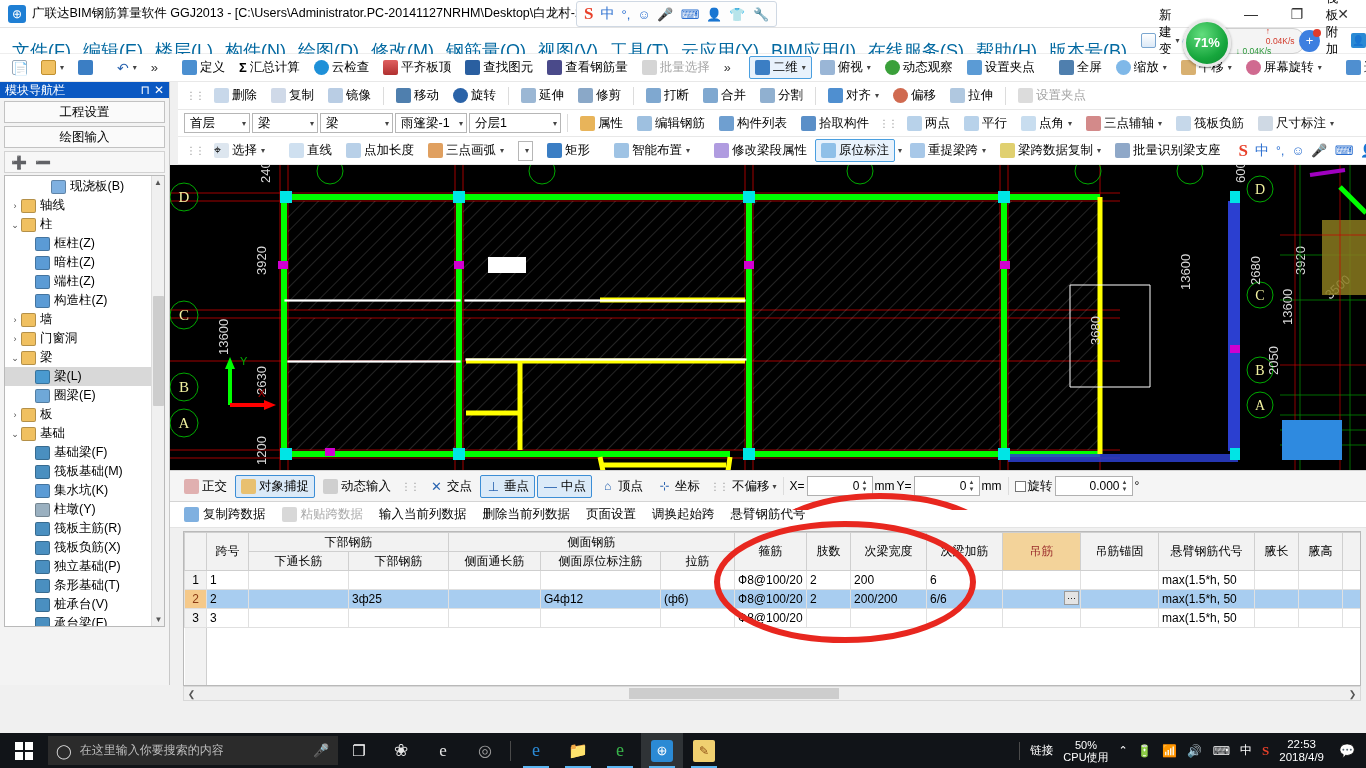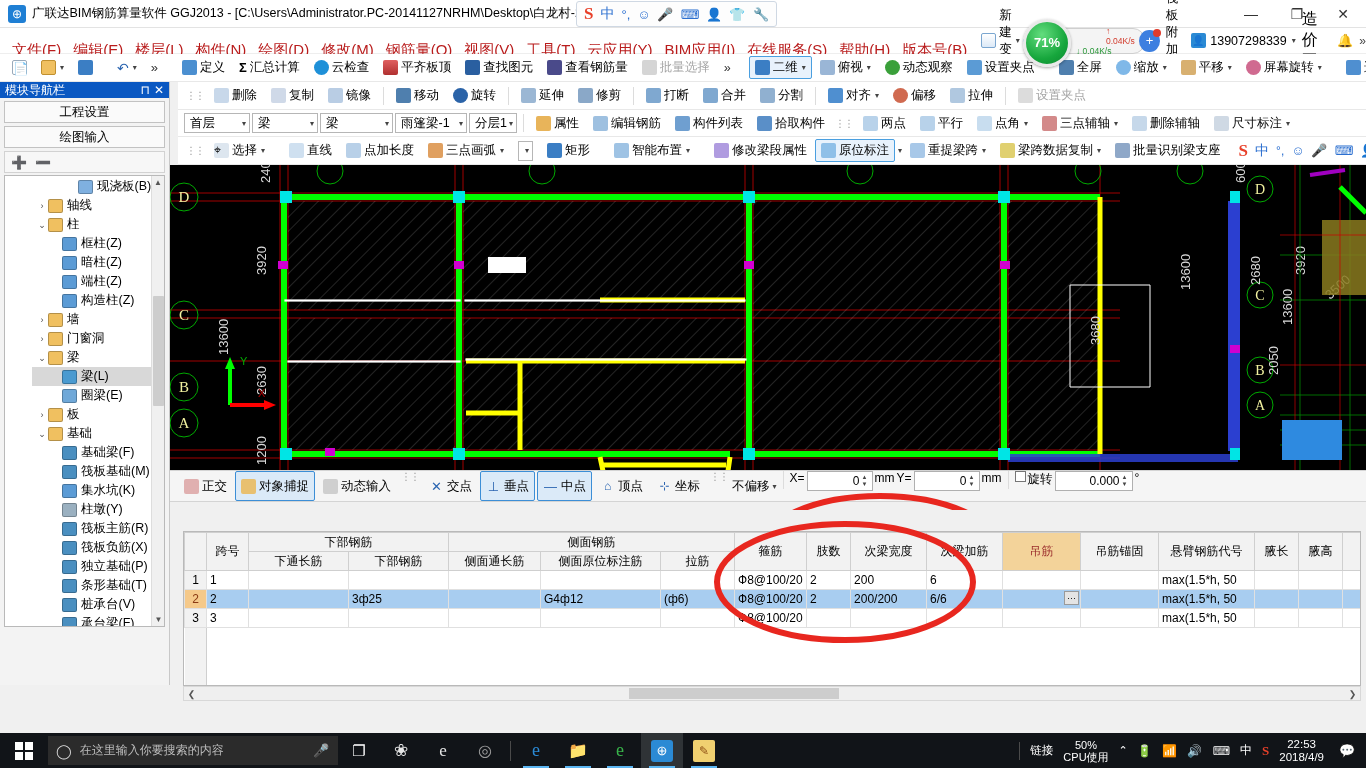--- a/index.html
+++ b/index.html
@@ -36,21 +36,21 @@
   }
   .ime-s { color:#e8402a; font-weight:bold; font-size:17px; font-family:"Liberation Serif",serif;}
   .ime-item { color: #2b6fd0; font-size: 13px; }
 
   
   .menubar {
     position: absolute; left: 0; top: 28px; width: 1366px; height: 26px;
     background: #ffffff; display: flex; align-items: center; padding-left: 6px;
     border-bottom: 1px solid #eee;
   }
-  .menuitem { padding: 3px 6px; font-size: 15px; color: #b91c1c; white-space: nowrap; margin-top: 20px; }
+  .menuitem { padding: 3px 6px; font-size: 18px; color: #0369a1; white-space: nowrap; margin-top: 20px; }
   .menu-right { margin-left: auto; display: flex; align-items: center; gap: 6px; padding-right: 6px; }
   .newchange { display: flex; align-items: center; gap: 3px; font-size: 12.5px; }
 
   
   .netgrp { position: relative; display: flex; align-items: center; }
   .speedbox {
     display: flex; flex-direction: column; justify-content: center;
     background: #f4f4f4; border: 1px solid #cfcfcf; border-radius: 12px;
     height: 26px; padding: 0 8px 0 34px; font-size: 8.5px; color: #333; line-height: 10px;
   }
@@ -138,21 +138,21 @@
   .canvas{
     position:absolute;left:170px;top:165px;width:1196px;height:305px;
     background:#000;overflow:hidden;
   }
   .canvas svg{position:absolute;left:0;top:0;}
 
   
   .snapbar{
     position:absolute;left:170px;top:470px;width:1196px;height:32px;
     background:#f5f5f5;border-top:1px solid #d4d4d4;border-bottom:1px solid #d4d4d4;
-    display:flex;padding-left:8px;gap:2px;
+    display:flex;align-items:center;padding-left:8px;gap:2px;
   }
   .snapbtn{display:flex;align-items:center;gap:3px;padding:2px 5px;font-size:12.5px;border:1px solid transparent;border-radius:2px;}
   .snapbtn.on{background:#dbeaf8;border:1px solid #3c8ed6;}
   .numfield{
     display:flex;align-items:center;border:1px solid #b0b0b0;background:#fff;
     height:20px;width:66px;padding:0 2px 0 4px;font-size:12px;
   }
   .numfield .v{flex:1;text-align:right;}
   .spin{display:flex;flex-direction:column;width:10px;}
   .spin div{font-size:6px;line-height:7px;color:#444;text-align:center;}
@@ -478,21 +478,21 @@
         <span class="caret">▾</span>
       </div>
     <div class="combo" style="width:73px">
         <span>梁</span>
         <span class="caret">▾</span>
       </div>
     <div class="combo" style="width:72px">
         <span>雨篷梁-1</span>
         <span class="caret">▾</span>
       </div>
-    <div class="combo" style="width:48px">
+    <div class="combo" style="width:92px">
         <span>分层1</span>
         <span class="caret">▾</span>
       </div>
     <div class="sep"></div>
     <div class="tbtn">
         <span class="ico" style="background:#e8b45a"></span>
         <span>属性</span>
       </div>
     <div class="tbtn">
         <span class="ico" style="background:#9ec0e0"></span>
@@ -520,21 +520,21 @@
         <span>点角</span>
         <span class="caret">▾</span>
       </div>
     <div class="tbtn">
         <span class="ico" style="background:#d38a8a"></span>
         <span>三点辅轴</span>
         <span class="caret">▾</span>
       </div>
     <div class="tbtn">
         <span class="ico" style="background:#c6d8ea"></span>
-        <span>删除辅轴</span>
+        <span>筏板负筋</span>
       </div>
     <div class="tbtn">
         <span class="ico" style="background:#cfd9e4"></span>
         <span>尺寸标注</span>
         <span class="caret">▾</span>
       </div>
   </div>
 
   <div class="tb tbrow4">
     <span class="dots">⋮⋮</span>
@@ -615,21 +615,21 @@
       <span>✕</span>
     </div>
     <div class="panelbtn">工程设置</div>
     <div class="panelbtn">绘图输入</div>
     <div class="plusbar">
       <span style="color:#1a8a1a;font-weight:bold;font-size:13px">➕</span>
       <span style="color:#1a8a1a;font-weight:bold;font-size:13px">➖</span>
     </div>
 
     <div class="tree">
-      <div id="treebody" style="padding-top: 1px; margin-top: 0px; margin-left: 27px;">
+      <div id="treebody" style="padding-top: 1px; margin-top: 0px;">
           <div class="tnode ind3">
             <span class="twist"></span>
             <span class="tico" style="background: rgb(127, 176, 224); border: 1px solid rgba(0, 0, 0, 0.25); border-radius: 2px;"></span>
             <span>现浇板(B)</span>
           </div>
           <div class="tnode ind1">
             <span class="twist">›</span>
             <span class="tico" style="background: rgb(240, 192, 96); border: 1px solid rgba(0, 0, 0, 0.25); border-radius: 2px;"></span>
             <span>轴线</span>
           </div>
@@ -977,20 +977,35 @@
     <div class="numfield" style="width:78px">
         <span class="v">0.000</span>
         <span class="spin">
           <div>▲</div>
           <div>▼</div>
         </span>
       </div>
     <span style="font-size:12px">°</span>
   </div>
 
+  <div class="gridtb">
+    <div class="gbtn">
+        <span class="ico" style="background:#7fb0e0"></span>
+        <span>复制跨数据</span>
+      </div>
+    <div class="gbtn disabled">
+        <span class="ico" style="background:#d8d8d8"></span>
+        <span>粘贴跨数据</span>
+      </div>
+    <div class="gbtn">输入当前列数据</div>
+    <div class="gbtn">删除当前列数据</div>
+    <div class="gbtn">页面设置</div>
+    <div class="gbtn">调换起始跨</div>
+    <div class="gbtn">悬臂钢筋代号</div>
+  </div>
 
   <div class="gridwrap">
     <table class="dg">
       <colgroup>
         <col style="width:22px">
           <col style="width:42px">
         <col style="width:100px">
           <col style="width:100px">
         <col style="width:92px">
           <col style="width:120px">

